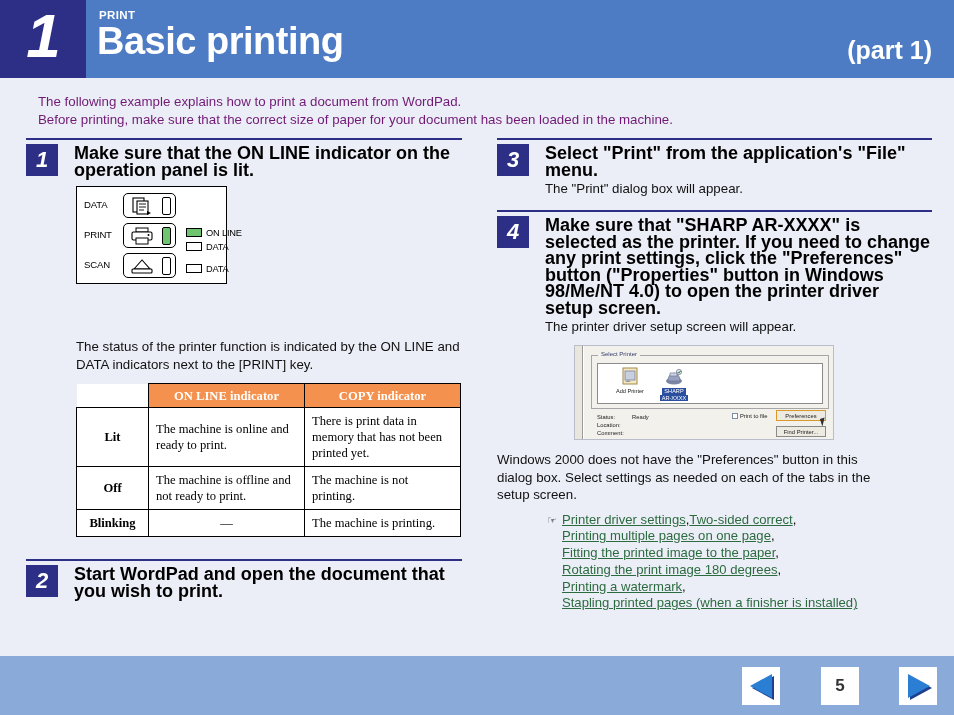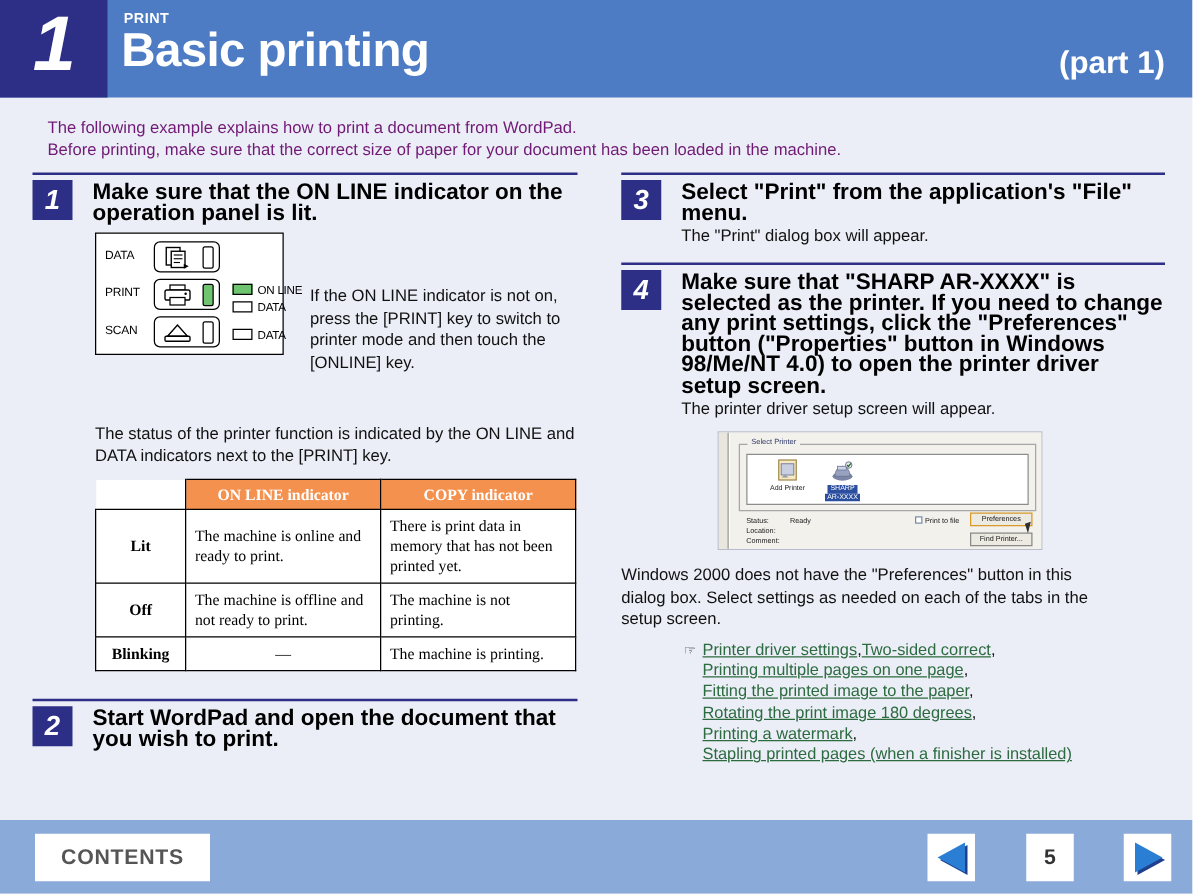--- a/index.html
+++ b/index.html
@@ -523,21 +523,20 @@
             <div class="key-led"></div>
           </div>
           <div class="ind-group" style="top:6px">
             <div class="ind-line">
               <span class="ind-box"></span><span class="ind-text">DATA</span>
             </div>
           </div>
         </div>
 
       </div>
-      <div id="panel-side-text">If the ON LINE indicator is not on, press the [PRINT] key to switch to printer mode and then touch the [ONLINE] key.</div>
     </div>
 
     <div id="panel-after-text">The status of the printer function is indicated by the ON LINE and DATA indicators next to the [PRINT] key.</div>
 
     <table id="ind-table">
       <thead>
         <tr>
           <th class="corner" style="width:72px"></th>
           <th style="width:156px">ON LINE indicator</th>
           <th style="width:156px">COPY indicator</th>
@@ -645,21 +644,20 @@
         <span class="doc-link">Printing multiple pages on one page</span>,<br>
         <span class="doc-link">Fitting the printed image to the paper</span>,<br>
         <span class="doc-link">Rotating the print image 180 degrees</span>,<br>
         <span class="doc-link">Printing a watermark</span>,<br>
         <span class="doc-link">Stapling printed pages (when a finisher is installed)</span>
       </div>
     </div>
   </div>
 
   <div id="footer">
-    <div id="contents-btn">CONTENTS</div>
     <div class="nav-btn" id="nav-prev">
       <span class="tri-shadow left"></span>
       <span class="tri left"></span>
     </div>
     <div id="page-num-box">5</div>
     <div class="nav-btn" id="nav-next">
       <span class="tri-shadow right"></span>
       <span class="tri right"></span>
     </div>
   </div>

